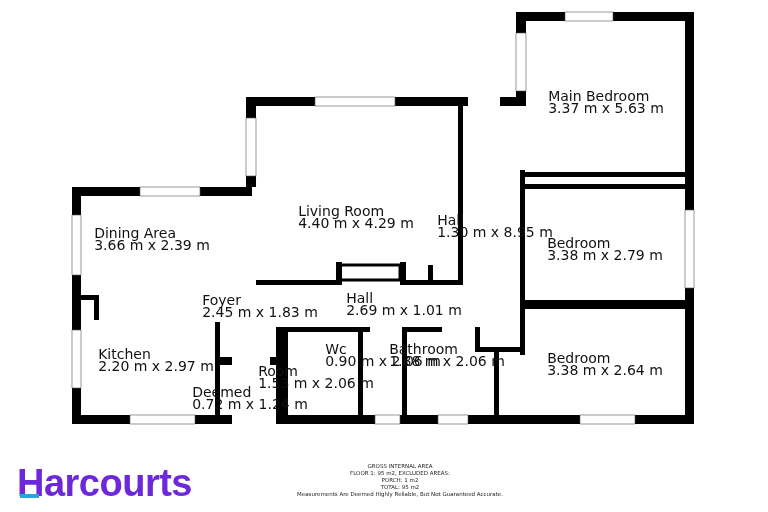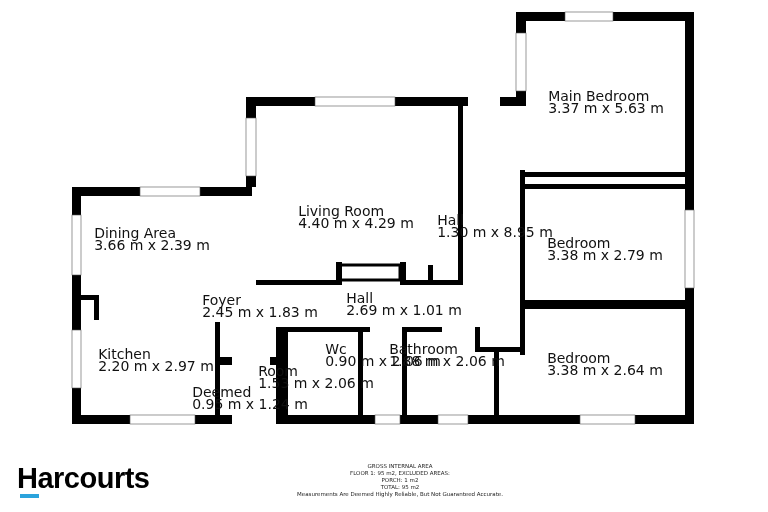--- a/index.html
+++ b/index.html
@@ -1,20 +1,20 @@
 <!DOCTYPE html>
 <html><head>
 <meta charset="utf-8">
 <style>
   html,body{margin:0;padding:0;background:#fff;}
   body{width:768px;height:512px;position:relative;overflow:hidden;font-family:"DejaVu Sans",sans-serif;}
   .plan{position:absolute;left:0;top:0;width:768px;height:512px;}
   .lbl{position:absolute;text-align:left;font-size:14px;color:#111;line-height:12px;white-space:nowrap;transform:translateX(-50%);}
   .lbl .n{display:block;}
-  .logo{position:absolute;left:17px;top:462px;font-family:"Liberation Sans",sans-serif;font-weight:bold;font-size:29px;color:#000000;letter-spacing:-0.5px;}
+  .logo{position:absolute;left:17px;top:462px;font-family:"Liberation Sans",sans-serif;font-weight:bold;font-size:38px;color:#6d28d9;letter-spacing:-0.5px;}
   .logo-bar{position:absolute;left:20px;top:494px;width:19px;height:4px;background:#2ba3dc;}
   .notes{position:absolute;left:400px;top:463px;transform:translateX(-50%);text-align:center;font-size:5.5px;line-height:7px;color:#222;white-space:nowrap;}
   .notes div{display:block;}
 </style>
 </head>
 <body>
 
 <svg class="plan" viewBox="0 0 768 512" xmlns="http://www.w3.org/2000/svg">
   <g fill="#000">
 
@@ -83,21 +83,21 @@
 <div class="lbl" style="left:495px;top:214px;"><span class="n">Hall</span><span>1.30 m x 8.95 m</span></div>
 <div class="lbl" style="left:152px;top:227px;"><span class="n">Dining Area</span><span>3.66 m x 2.39 m</span></div>
 <div class="lbl" style="left:605px;top:237px;"><span class="n">Bedroom</span><span>3.38 m x 2.79 m</span></div>
 <div class="lbl" style="left:260px;top:294px;"><span class="n">Foyer</span><span>2.45 m x 1.83 m</span></div>
 <div class="lbl" style="left:404px;top:292px;"><span class="n">Hall</span><span>2.69 m x 1.01 m</span></div>
 <div class="lbl" style="left:156px;top:348px;"><span class="n">Kitchen</span><span>2.20 m x 2.97 m</span></div>
 <div class="lbl" style="left:383px;top:343px;"><span class="n">Wc</span><span>0.90 m x 2.06 m</span></div>
 <div class="lbl" style="left:447px;top:343px;"><span class="n">Bathroom</span><span>1.88 m x 2.06 m</span></div>
 <div class="lbl" style="left:316px;top:365px;"><span class="n">Room</span><span>1.53 m x 2.06 m</span></div>
 <div class="lbl" style="left:605px;top:352px;"><span class="n">Bedroom</span><span>3.38 m x 2.64 m</span></div>
-<div class="lbl" style="left:250px;top:386px;"><span class="n">Deemed</span><span>0.95 m x 1.24 m</span></div>
+<div class="lbl" style="left:250px;top:386px;"><span class="n">Deemed</span><span>0.72 m x 1.24 m</span></div>
 
 <div class="logo">Harcourts</div>
 <div class="logo-bar"></div>
 
 <div class="notes">
   <div>GROSS INTERNAL AREA</div>
   <div>FLOOR 1: 95 m2, EXCLUDED AREAS:</div>
   <div>PORCH: 1 m2</div>
   <div>TOTAL: 95 m2</div>
   <div>Measurements Are Deemed Highly Reliable, But Not Guaranteed Accurate.</div>

